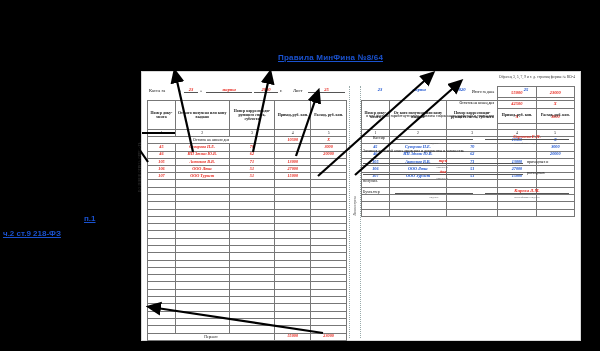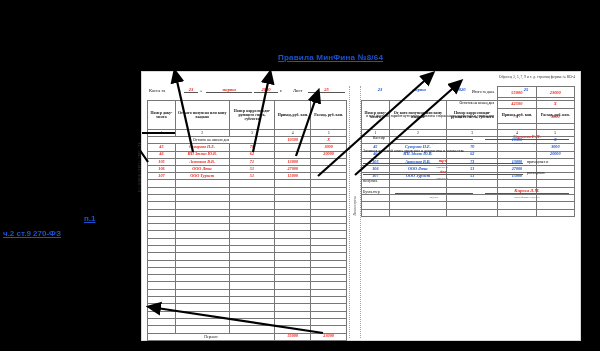--- a/index.html
+++ b/index.html
@@ -103,21 +103,21 @@
   
   .arrows{position:absolute;left:0;top:0;width:600px;height:351px;pointer-events:none;}
 </style>
 </head>
 <body>
 
 <div class="stage">
 
   <a href="#" class="annot" id="lnk-title">Правила МинФина №8/64</a>
   <a href="#" class="annot" id="lnk-p1">п.1</a>
-  <a href="#" class="annot" id="lnk-law">ч.2 ст.9 270-ФЗ</a>
+  <a href="#" class="annot" id="lnk-law">ч.2 ст.9 218-ФЗ</a>
 
   <div class="sheet">
 
     <div class="obrazec">Образец 3, 5, 7, 9 и т. д. страниц формы № КО-4</div>
 
     <div class="vnote">ПО ЛИНИИ ОТРЕЗА ОТРЕЗАТЬ</div>
 
     <div class="pane pane-left">
 
       <div class="kassa">

